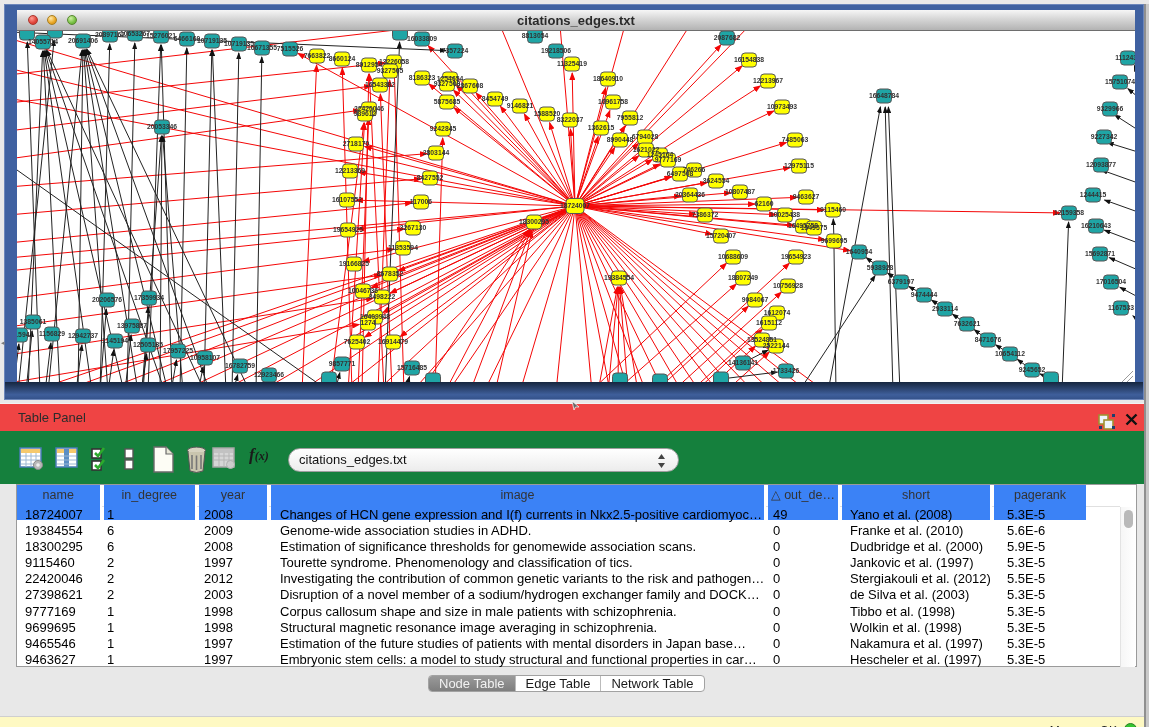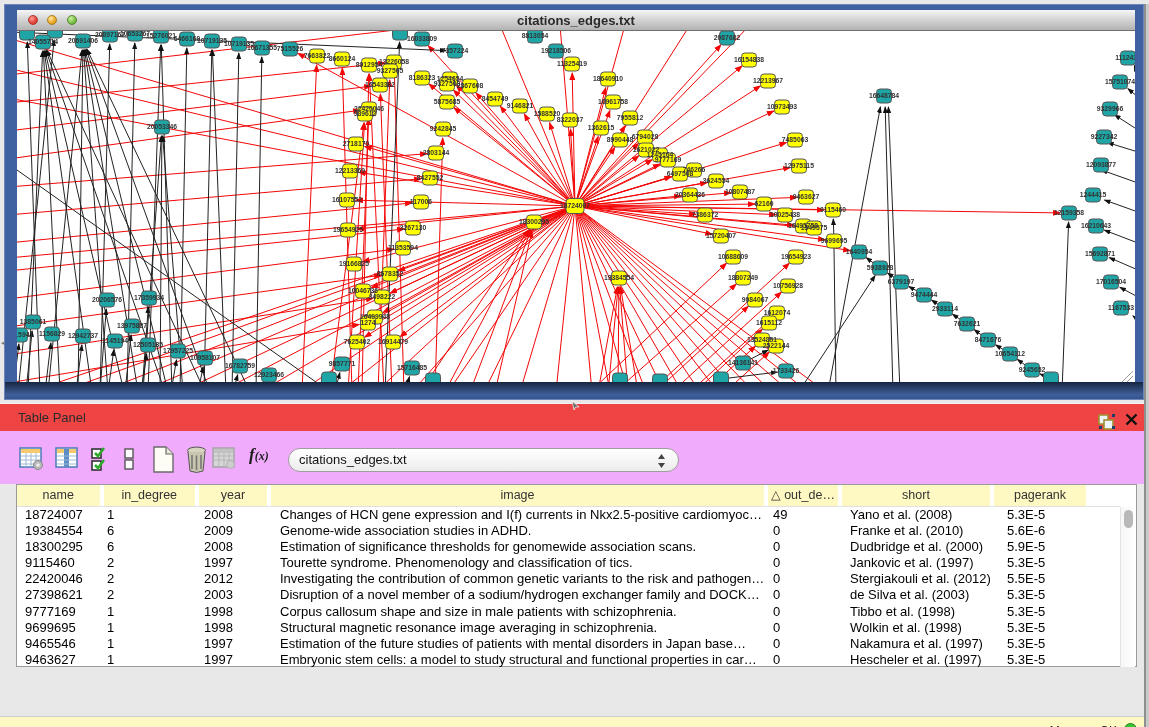--- a/index.html
+++ b/index.html
@@ -4,24 +4,24 @@
 body{width:1149px;height:727px;background:#e9e9e9;font-family:"Liberation Sans",sans-serif;position:relative;overflow:hidden}
 #frame{position:absolute;left:4px;top:4px;width:1140px;height:396px;background:#3f61a1;border:1px solid #6c86ba}
 #fbot{position:absolute;left:0;right:0;bottom:0;height:17px;background:linear-gradient(#16263f,#3f5f9b 75%,#35538b)}
 #titlebar{position:absolute;left:12px;top:5px;width:1118px;height:21px;background:linear-gradient(#f6f6f6,#d6d6d6 45%,#b3b3b3);border-bottom:1px solid #6e6e6e}
 #titlebar .t{text-align:center;font-size:13px;font-weight:bold;color:#2a2a2a;line-height:21px}
 .tl{position:absolute;top:5px;width:10px;height:10px;border-radius:50%;}
 #canvas{position:absolute;left:12px;top:26px;width:1118px;height:352px;background:#fff;overflow:hidden}
 #tpanel{position:absolute;left:0;top:400px;width:1149px;height:327px;background:#e8e8e8}
 #tphead{position:absolute;left:0;top:3px;width:1149px;height:28px;background:#ef4444;border-top:1px solid #f2f2f2}
 #tphead .t{position:absolute;left:18px;top:6px;font-size:13px;color:#2c2c2c}
-#toolbar{position:absolute;left:0;top:31px;width:1149px;height:53px;background:#f0abfc}
+#toolbar{position:absolute;left:0;top:31px;width:1149px;height:53px;background:#15803d}
 #combo{position:absolute;left:288px;top:17px;width:391px;height:24px;background:linear-gradient(#fff,#ececec);border:1px solid #9e9e9e;border-radius:12px;font-size:13px;color:#111;line-height:22px;padding-left:10px}
 #tablebox{position:absolute;left:16px;top:84px;width:1121px;height:183px;background:#fff;border:1px solid #9a9a9a}
-.hc{position:absolute;top:0;height:21px;background:#fef9c3;font-size:12.5px;color:#333;text-align:center;line-height:21px;border-right:2px solid #fff}
+.hc{position:absolute;top:0;height:35px;background:#3b82f6;font-size:12.5px;color:#333;text-align:center;line-height:21px;border-right:2px solid #fff}
 #hdr{position:absolute;left:0;top:0;width:1103px;height:22px;border-bottom:1px solid #e0e0e0;background:#fff}
 #rows{position:absolute;left:0;top:22px;width:1103px;font-size:13px;color:#000}
 .tr{height:16.1px;line-height:16px;white-space:nowrap;position:relative}
 .tr span{position:absolute;top:0}
 .c0{left:8px}.c1{left:90px}.c2{left:187px}.c3{left:263px}.c4{left:756px}.c5{left:833px}.c6{left:990px}
 #sbar{position:absolute;right:1px;top:22px;width:15px;height:160px;background:linear-gradient(90deg,#f6f6f6,#fff);border-left:1px solid #e3e3e3}
 #thumb{position:absolute;left:3px;top:3px;width:9px;height:18px;border-radius:5px;background:#b9b9b9}
 #segs{position:absolute;left:428px;top:275px;height:17px;border:1px solid #a2a2a2;border-radius:4px;background:#fff;display:flex;overflow:hidden}
 .seg{font-size:13px;line-height:15.5px;padding:0 10px;color:#1a1a1a}
 .seg.on{background:linear-gradient(#9a9a9a,#7e7e7e);color:#f2f2f2}
@@ -689,20 +689,25 @@
           <span class="c3">Embryonic stem cells: a model to study structural and functional properties in car…</span>
           <span class="c4">0</span>
           <span class="c5">Hescheler et al. (1997)</span>
           <span class="c6">5.3E-5</span>
         </div>
       </div>
     <div id="sbar">
         <div id="thumb"></div>
       </div>
   </div>
+  <div id="segs">
+    <span class="seg on">Node Table</span>
+      <span class="seg">Edge Table</span>
+      <span class="seg">Network Table</span>
+  </div>
   <div id="status">
       <span class="m">Memory: OK</span>
       <span class="dot"></span>
     </div>
 </div>
 <div id="rstrip"></div>
 <svg style="position:absolute;left:569px;top:399px" width="12" height="12" viewBox="0 0 12 12">
     <path d="M5,11 L3,2 L10,8 L6.5,8 z" fill="#666" stroke="#fff" stroke-width="0.7"></path>
   </svg>
 <div style="position:absolute;left:1px;top:340px;width:4px;height:5px;color:#7a7a7a;font-size:7px;line-height:5px">◂</div>

